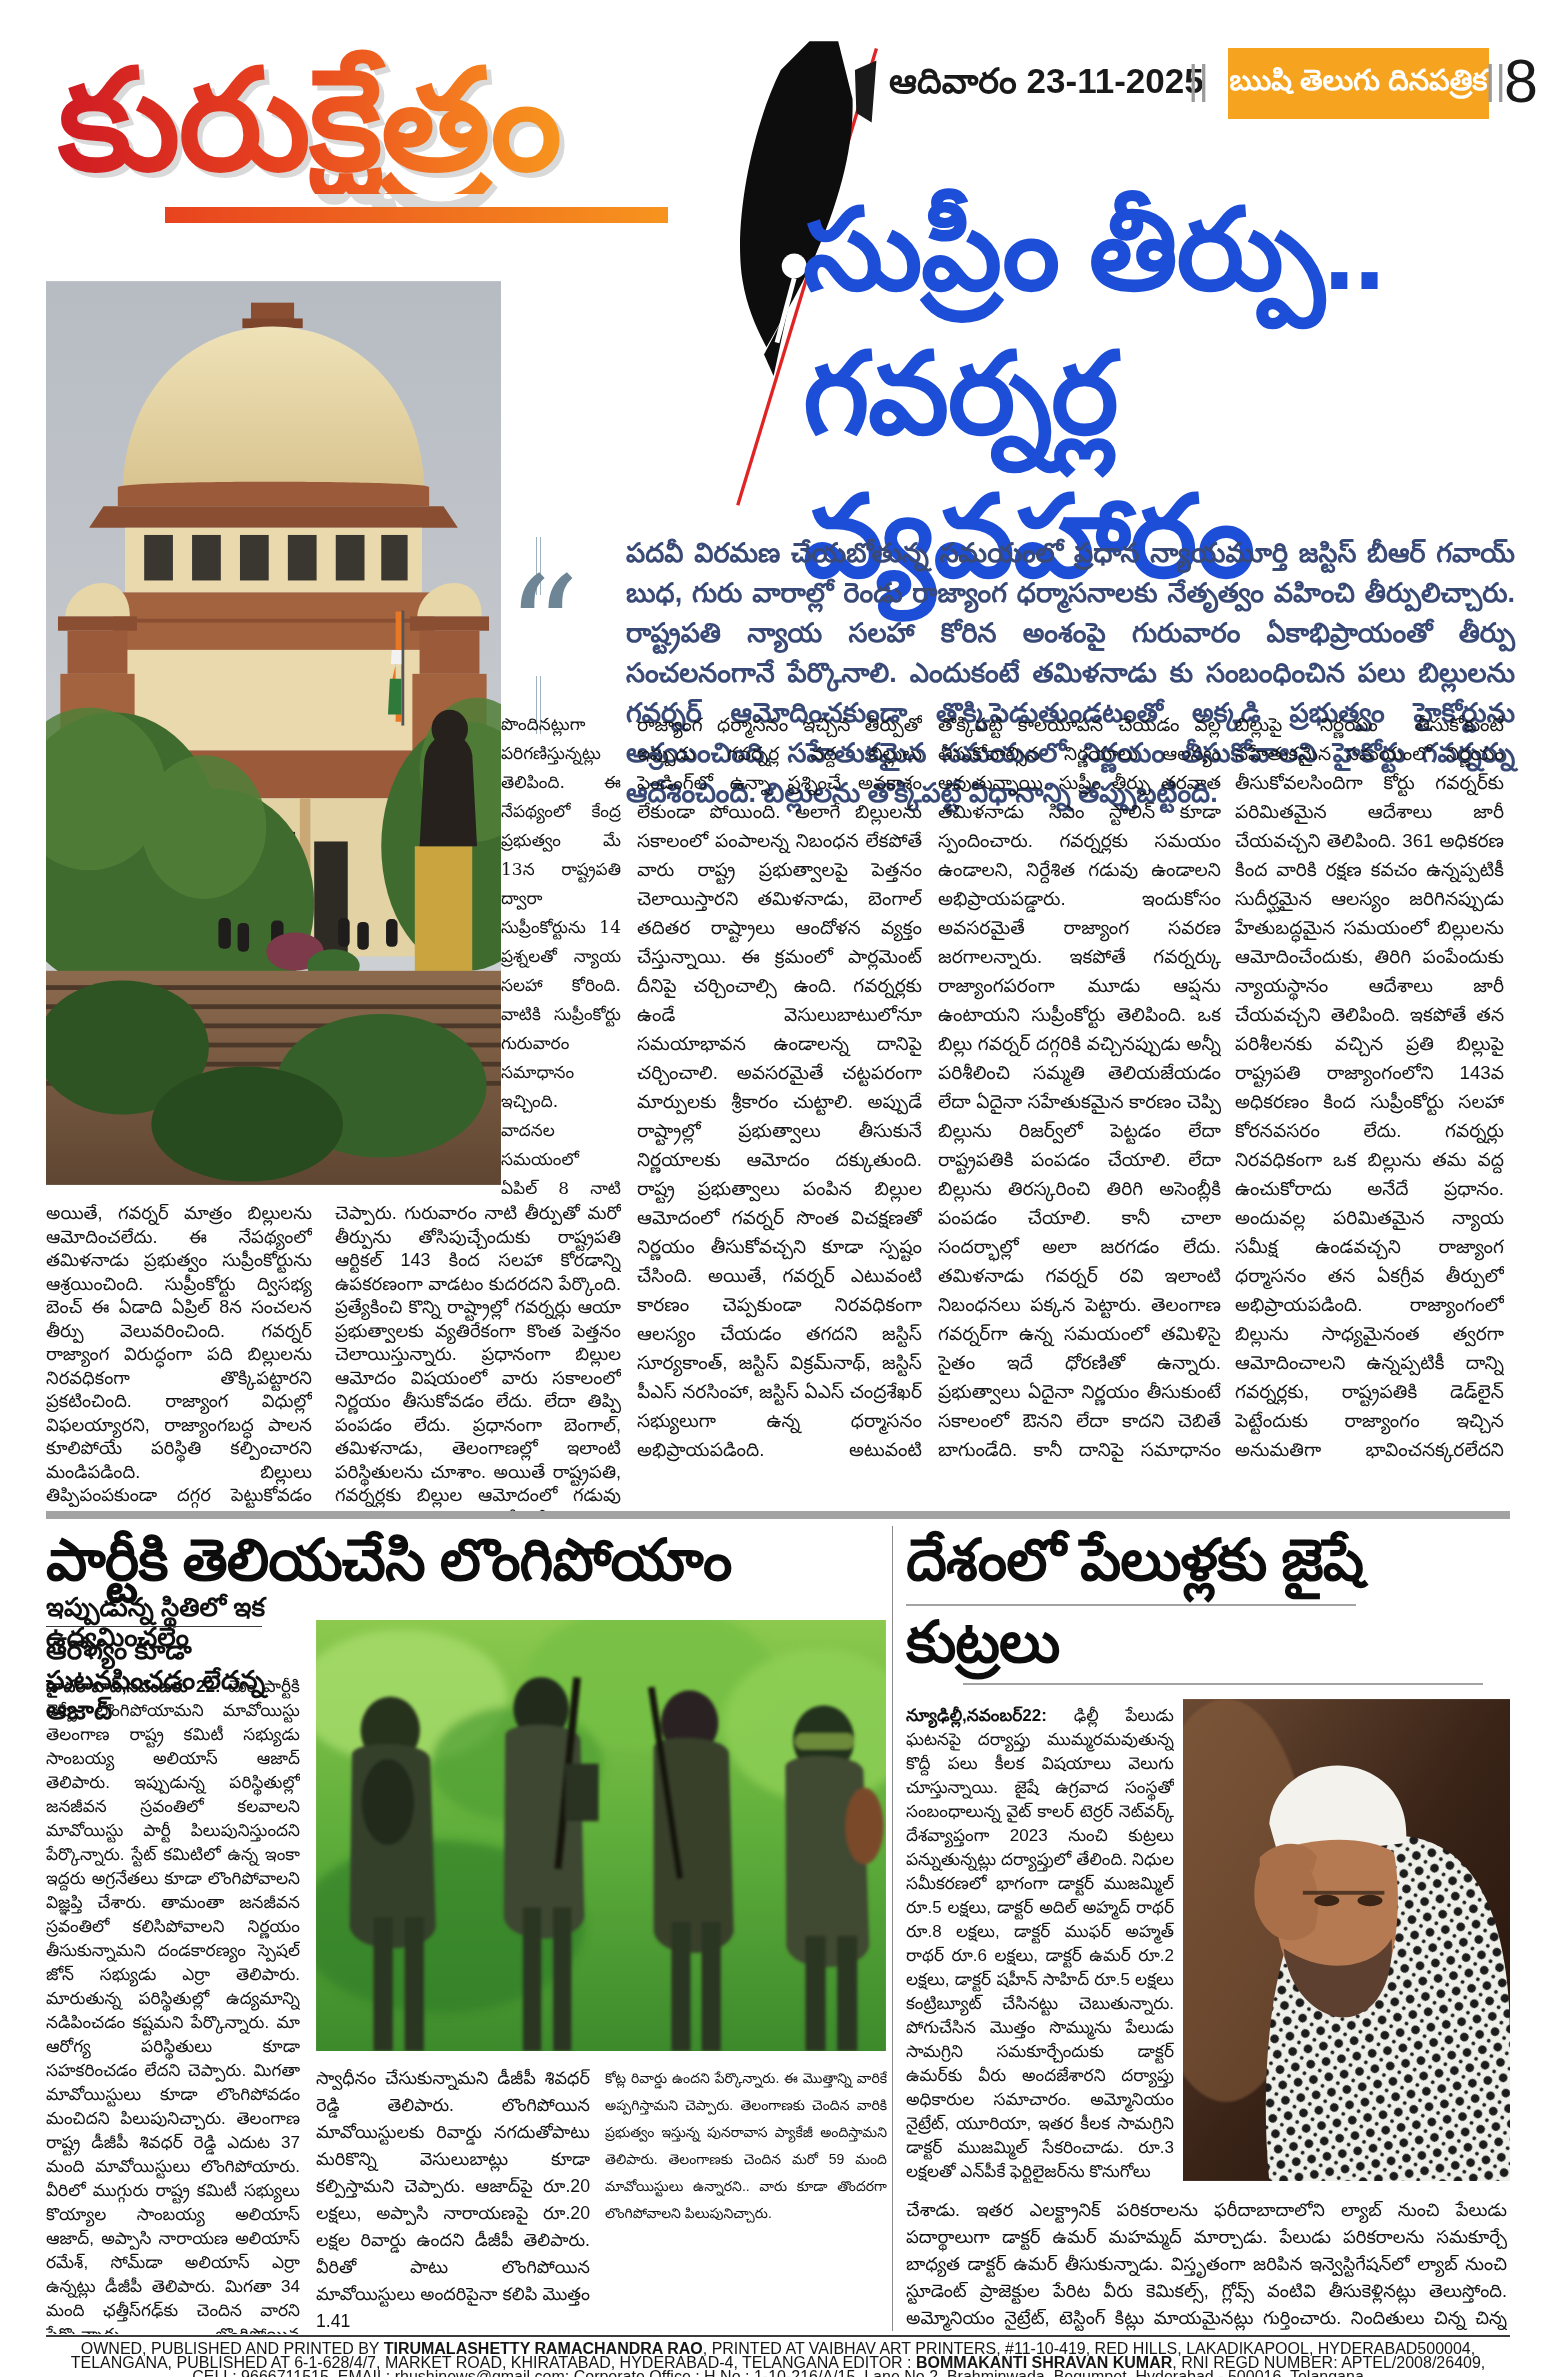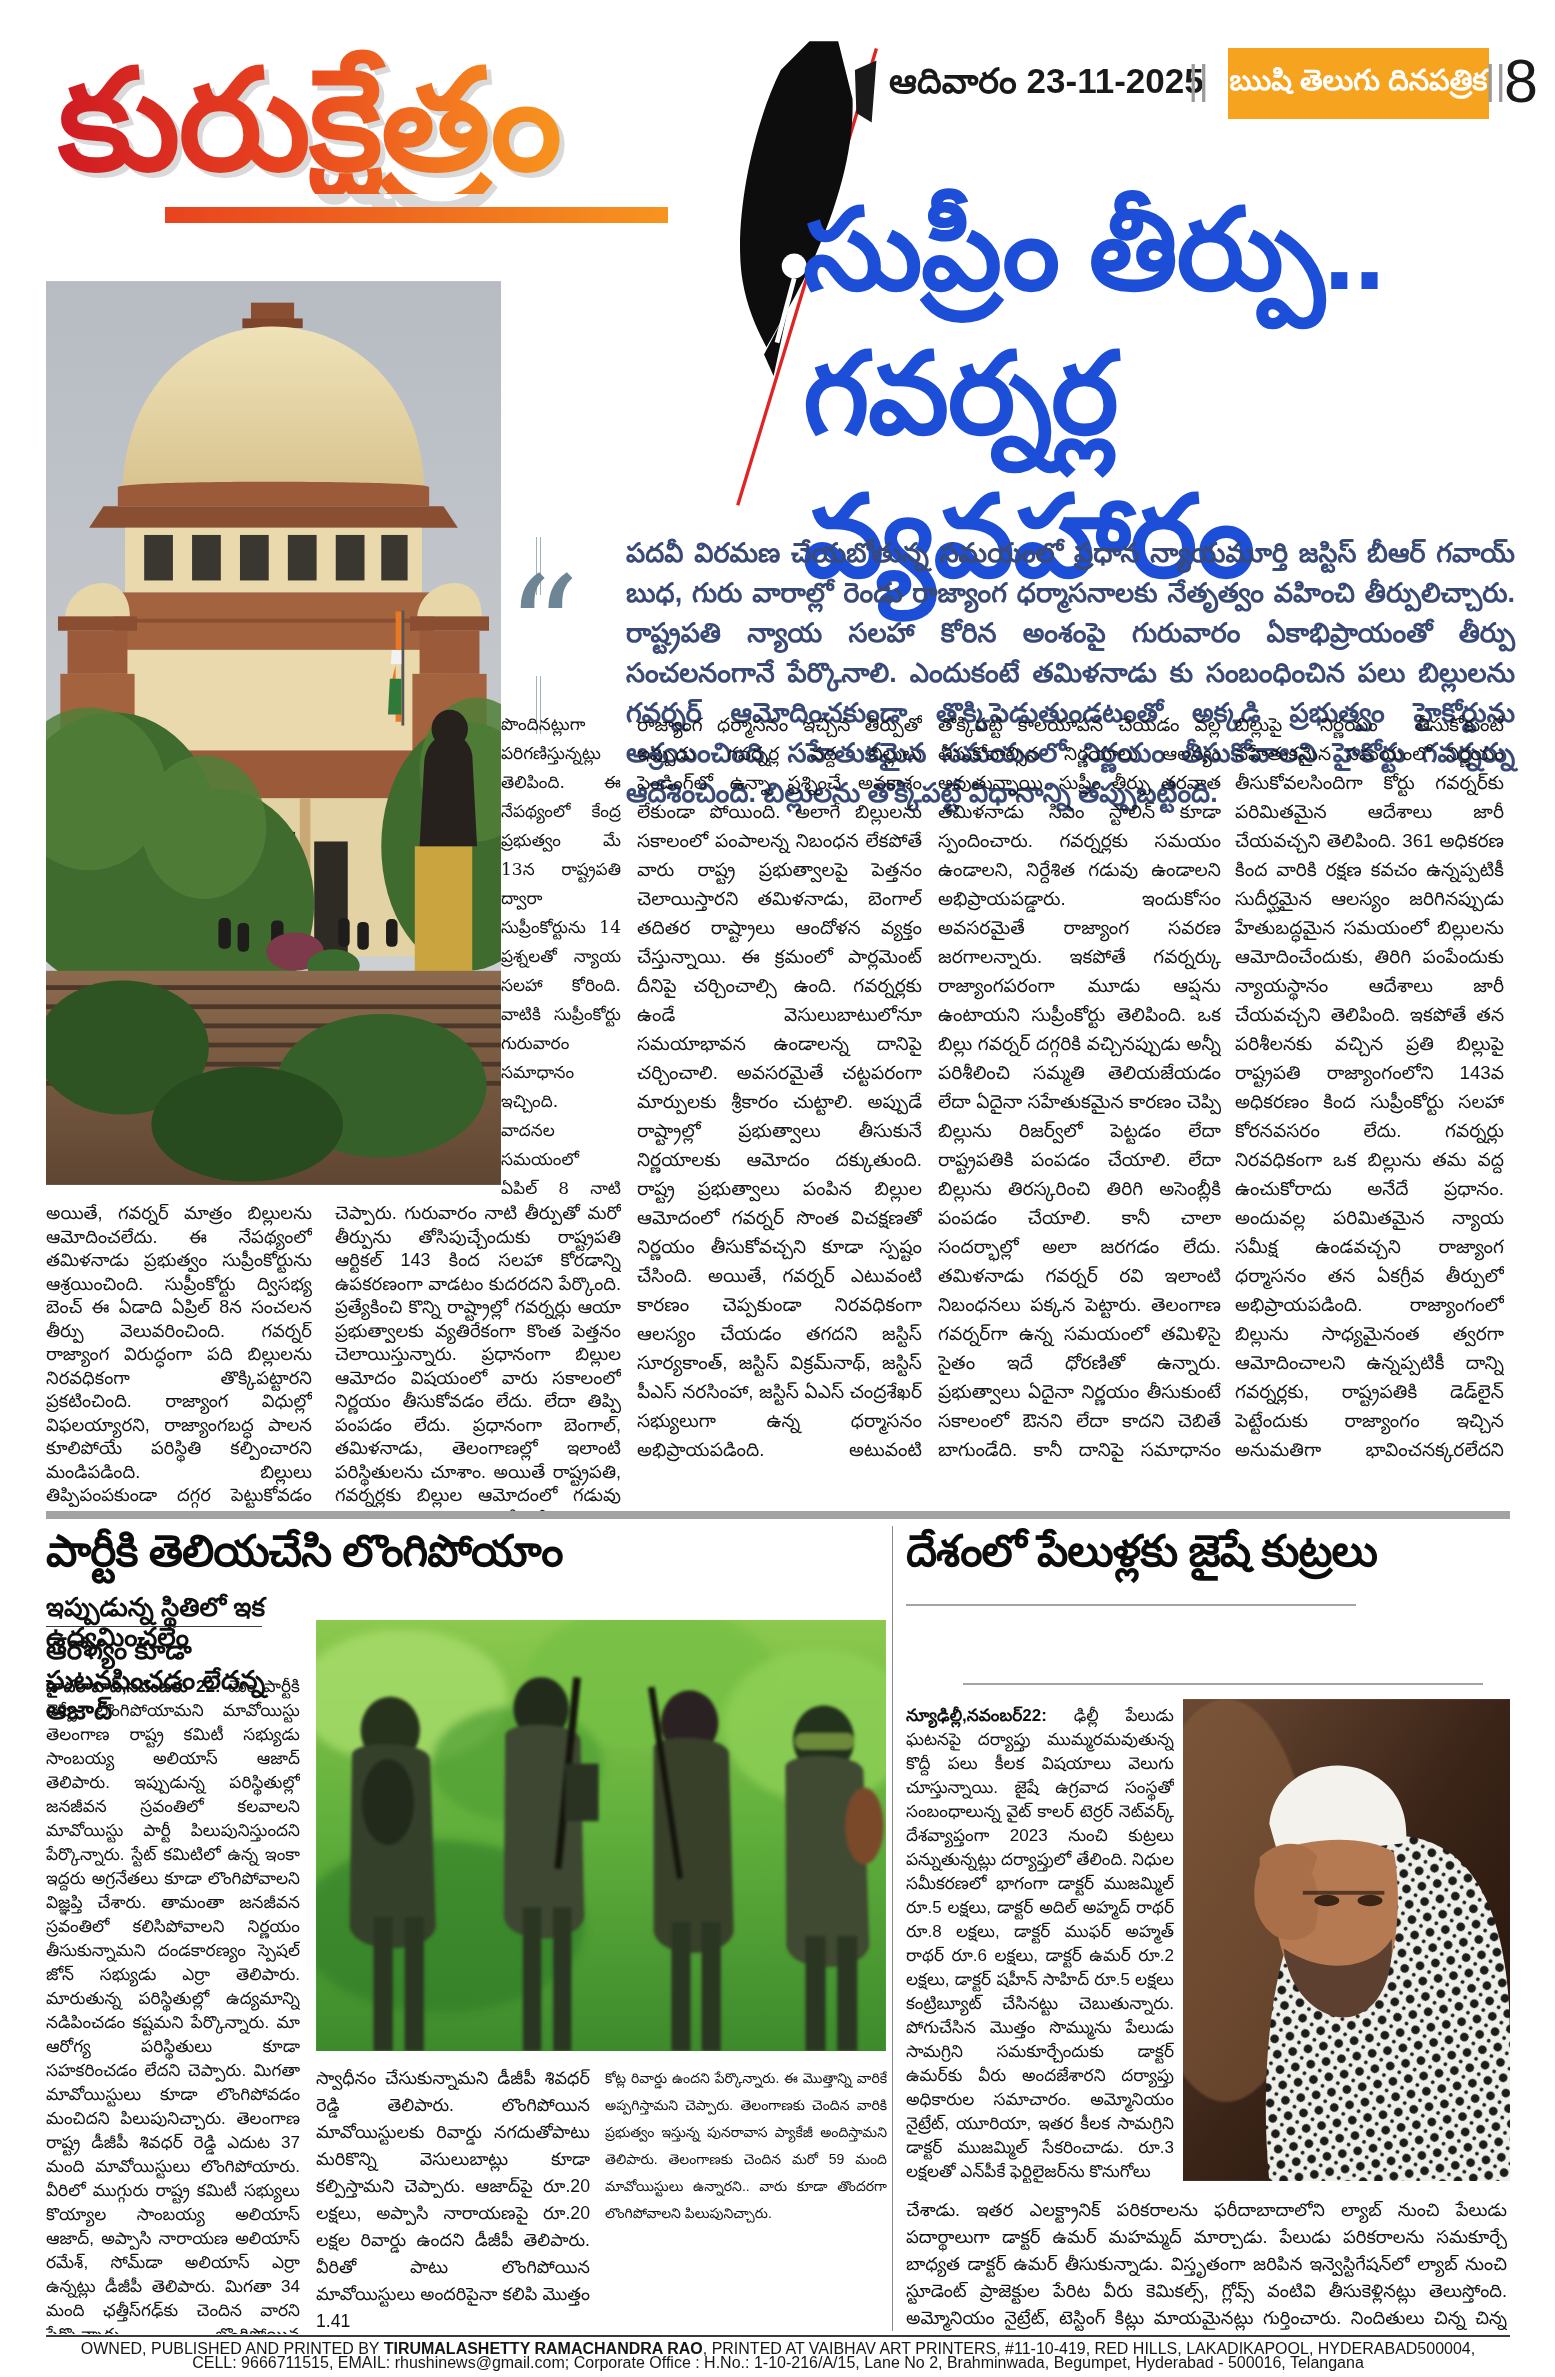--- a/index.html
+++ b/index.html
@@ -31,21 +31,21 @@
     color:#3a4a77;text-align:justify;}
   .col{position:absolute;text-align:justify;color:#141414;overflow:hidden;}
   .main-col{font-size:18.7px;line-height:29px;}
   .narrow-col{font-family:"DejaVu Serif", serif;font-size:17px;line-height:29px;word-spacing:6.7px;}
   .underphoto{font-size:18px;line-height:23.5px;}
   
   .hr-gray{background:#a3a3a3;}
   .v-div{background:#8a8a8a;}
   .thin-rule{background:#3a3a3a;}
   
-  .headline2{font-size:44px;font-weight:900;color:#0d0d0d;letter-spacing:-1px;}
+  .headline2{font-size:58px;font-weight:900;color:#0d0d0d;letter-spacing:-1px;}
   .subhead{font-size:26px;font-weight:700;color:#111;line-height:30px;}
   .body-col{font-size:17px;line-height:24px;text-align:justify;overflow:hidden;}
   .dateline{font-weight:700;}
   
   .footer{left:46px;top:2342px;width:1464px;text-align:center;font-size:16px;line-height:14px;color:#161616;}
   .footer b{font-weight:700;}
   svg{display:block;}
 </style>
 </head>
 <body>
@@ -316,17 +316,18 @@
   </div>
 
   <div class="abs body-col" style="left:906px;top:1704px;width:268px;height:479px;">
     <span class="dateline">న్యూఢిల్లీ,నవంబర్22:</span><span> ఢిల్లీ పేలుడు ఘటనపై దర్యాప్తు ముమ్మరమవుతున్న కొద్దీ పలు కీలక విషయాలు వెలుగు చూస్తున్నాయి. జైషే ఉగ్రవాద సంస్థతో సంబంధాలున్న వైట్ కాలర్ టెర్రర్ నెట్‌వర్క్ దేశవ్యాప్తంగా 2023 నుంచి కుట్రలు పన్నుతున్నట్లు దర్యాప్తులో తేలింది. నిధుల సమీకరణలో భాగంగా డాక్టర్ ముజమ్మిల్ రూ.5 లక్షలు, డాక్టర్ అదిల్ అహ్మద్ రాథర్ రూ.8 లక్షలు, డాక్టర్ ముఫర్ అహ్మత్ రాథర్ రూ.6 లక్షలు, డాక్టర్ ఉమర్ రూ.2 లక్షలు, డాక్టర్ షహీన్ సాహిద్ రూ.5 లక్షలు కంట్రిబ్యూట్ చేసినట్టు చెబుతున్నారు. పోగుచేసిన మొత్తం సొమ్మును పేలుడు సామగ్రిని సమకూర్చేందుకు డాక్టర్ ఉమర్‌కు వీరు అందజేశారని దర్యాప్తు అధికారుల సమాచారం. అమ్మోనియం నైట్రేట్, యూరియా, ఇతర కీలక సామగ్రిని డాక్టర్ ముజమ్మిల్ సేకరించాడు. రూ.3 లక్షలతో ఎన్‌పీకే ఫెర్టిలైజర్‌ను కొనుగోలు</span>
   </div>
   <div class="abs body-col" style="left:906px;top:2197px;width:601px;height:134px;font-size:18px;line-height:27px;">చేశాడు. ఇతర ఎలక్ట్రానిక్ పరికరాలను ఫరీదాబాదాలోని ల్యాబ్ నుంచి పేలుడు పదార్థాలుగా డాక్టర్ ఉమర్ మహమ్మద్ మార్చాడు. పేలుడు పరికరాలను సమకూర్చే బాధ్యత డాక్టర్ ఉమర్ తీసుకున్నాడు. విస్తృతంగా జరిపిన ఇన్వెస్టిగేషన్‌లో ల్యాబ్ నుంచి స్టూడెంట్ ప్రాజెక్టుల పేరిట వీరు కెమికల్స్, గ్లోవ్స్ వంటివి తీసుకెళ్లినట్లు తెలుస్తోంది. అమ్మోనియం నైట్రేట్, టెస్టింగ్ కిట్లు మాయమైనట్లు గుర్తించారు. నిందితులు చిన్న చిన్న మొత్తాల్లో వీటిని బ్యాగులు, వాహనాల్లో యూనివర్శిటీ నుంచి తరలించినట్లు గుర్తించారు.</div>
 
   <div class="abs thin-rule" style="left:46px;top:2335px;width:1464px;height:1.9px;"></div>
   <div class="abs footer">
     <div><span>OWNED, PUBLISHED AND PRINTED BY </span><b>TIRUMALASHETTY RAMACHANDRA RAO</b><span>, PRINTED AT VAIBHAV ART PRINTERS, #11-10-419, RED HILLS, LAKADIKAPOOL, HYDERABAD500004,</span></div>
+    <div><span>TELANGANA, PUBLISHED AT 6-1-628/4/7, MARKET ROAD, KHIRATABAD, HYDERABAD-4, TELANGANA EDITOR : </span><b>BOMMAKANTI SHRAVAN KUMAR</b><span>, RNI REGD NUMBER: APTEL/2008/26409,</span></div>
     <div>CELL: 9666711515, EMAIL: rhushinews@gmail.com; Corporate Office : H.No.: 1-10-216/A/15, Lane No 2, Brahminwada, Begumpet, Hyderabad - 500016, Telangana</div>
   </div>
 
 </div>
 
 
 </body></html>

